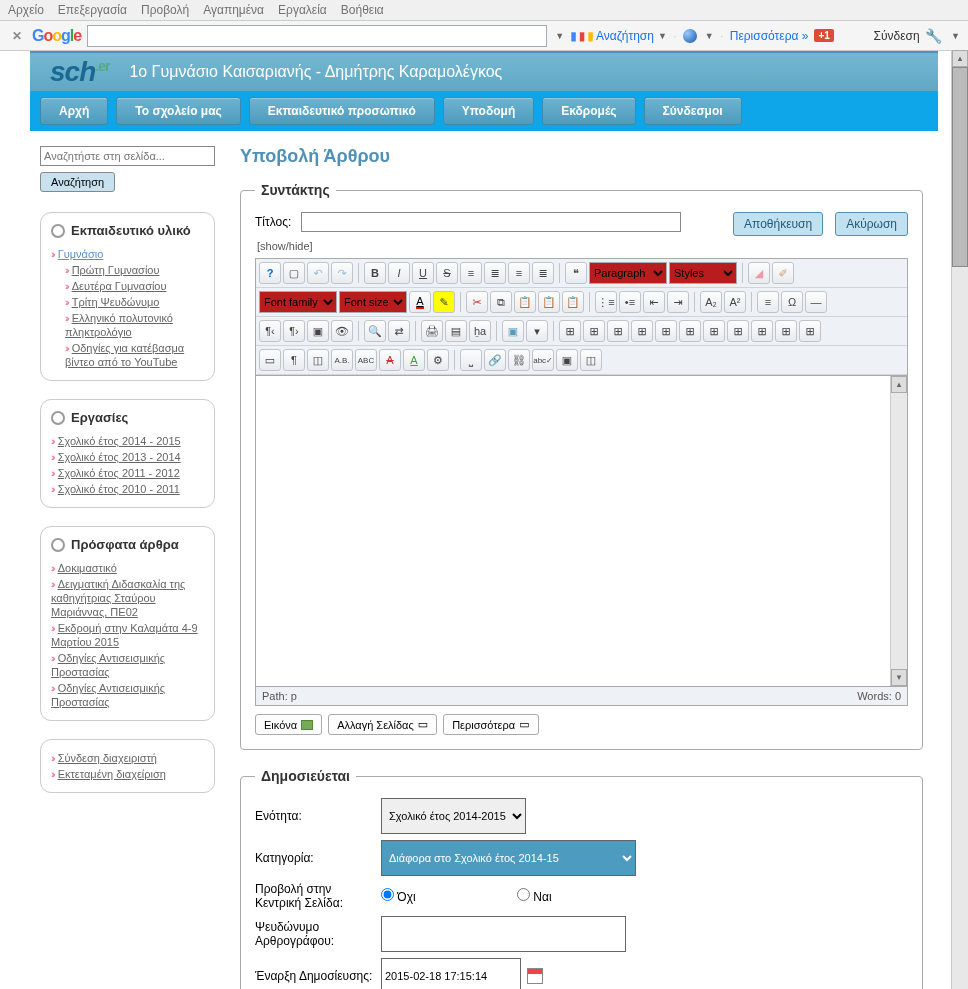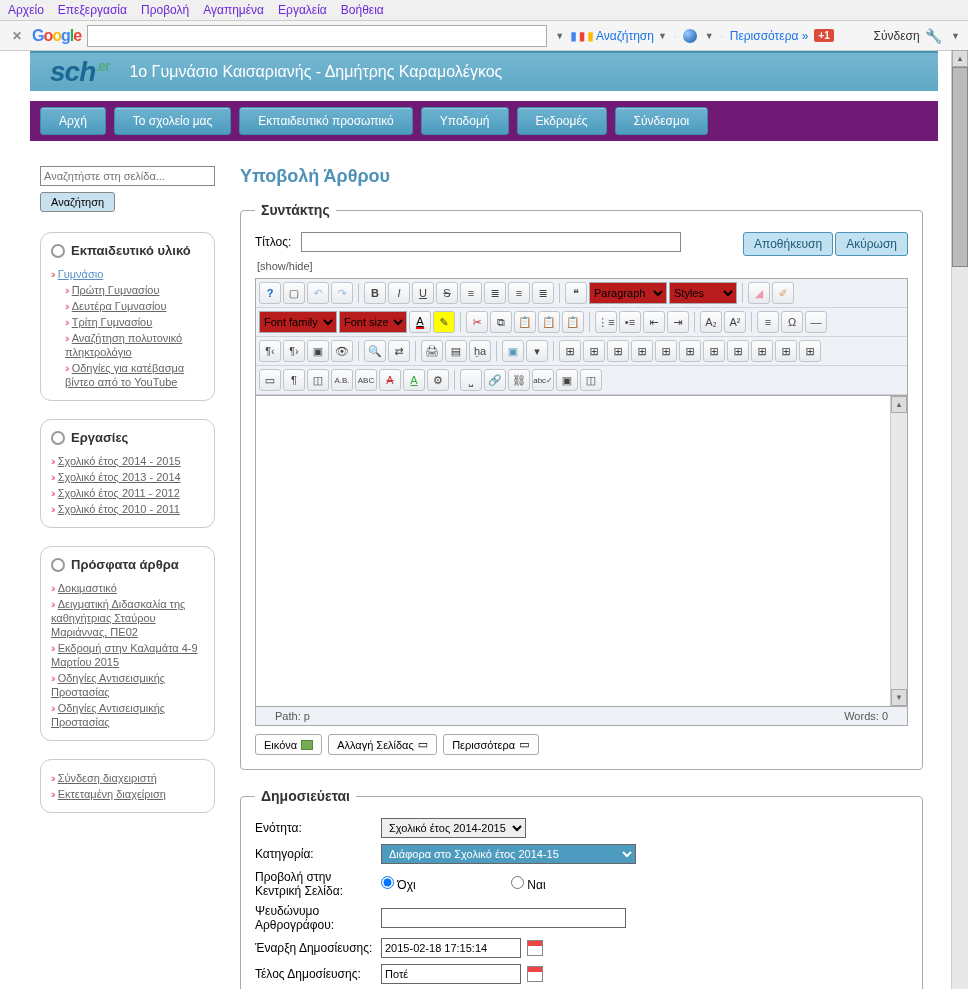--- a/index.html
+++ b/index.html
@@ -1,19 +1,19 @@
 <!DOCTYPE html>
 <html><head>
 <meta charset="utf-8">
 <style>
 * { box-sizing: border-box; margin: 0; padding: 0; }
 body { font-family: Arial, sans-serif; font-size: 12px; background: #fff; width: 968px; }
 
 
-.browser-menu { background: #f0f0f0; border-bottom: 1px solid #ccc; padding: 3px 8px; display: flex; gap: 14px; color: #6d28d9; }
+.browser-menu { background: #f0f0f0; border-bottom: 1px solid #ccc; padding: 3px 8px; display: flex; gap: 14px; color: #737373; }
 .browser-menu span { cursor: default; }
 
 .google-bar { background: #f5f5f5; border-bottom: 1px solid #ccc; padding: 4px 8px; display: flex; align-items: center; gap: 6px; height: 30px; }
 .google-bar .close-x { color: #888; font-weight: bold; padding: 0 4px; cursor: pointer; }
 .google-logo { font-weight: bold; font-size: 16px; letter-spacing: -1px; }
 .google-logo .b { color: #4285f4; } .google-logo .r { color: #ea4335; } .google-logo .y { color: #fbbc05; } .google-logo .g { color: #34a853; }
 .google-search { flex: 1; max-width: 460px; height: 22px; border: 1px solid #a5acb2; }
 .search-btn { color: #1a73e8; font-size: 12px; display: flex; align-items: center; gap: 2px; cursor: pointer; }
 .dd-arrow { font-size: 9px; color: #666; margin-left: 2px; }
 .globe-icon { width: 14px; height: 14px; background: radial-gradient(circle at 30% 30%, #9cf, #15a); border-radius: 50%; display: inline-block; }
@@ -25,21 +25,21 @@
 
 .page-container { background: #fff; padding: 0; }
 
 
 .site-header { background: linear-gradient(#75b7d1, #5fa8c5); height: 40px; padding: 0 20px; display: flex; align-items: center; margin: 0 30px; border-top: 2px solid #4a94b5; }
 .site-logo { font-size: 28px; font-weight: bold; color: #1a6894; font-style: italic; letter-spacing: -1px; }
 .site-logo .er { font-size: 14px; color: #5a8; vertical-align: super; font-style: normal; }
 .site-title { color: #fff; font-size: 16px; margin-left: 20px; }
 
 
-.main-nav { background: #701a75; display: flex; gap: 8px; padding: 6px 10px; margin: 10px 30px; }
+.main-nav { background: #0ea5e9; display: flex; gap: 8px; padding: 6px 10px; margin: 0 30px; font-weight: bold; }
 .main-nav .nav-item { background: linear-gradient(#6eb3d0, #4d9bbe); color: #fff; padding: 6px 18px; font-size: 12px; border-radius: 3px; cursor: pointer; border: 1px solid #3d8bab; box-shadow: inset 0 1px 0 rgba(255,255,255,0.3); }
 
 
 .content-wrap { display: flex; margin: 0 30px; background: #fff; }
 .sidebar { width: 195px; padding: 15px 10px; }
 .main { flex: 1; padding: 15px; }
 
 
 .side-search { margin-bottom: 20px; }
 .side-search input { width: 100%; border: 1px solid #888; padding: 3px; font-size: 11px; }
@@ -59,50 +59,50 @@
 .page-title { color: #5091b8; font-size: 18px; font-weight: bold; margin-bottom: 15px; }
 
 fieldset { border: 1px solid #aaa; border-radius: 4px; padding: 14px; margin-bottom: 18px; }
 legend { font-weight: bold; color: #333; font-size: 14px; padding: 0 6px; }
 
 .form-row { display: flex; align-items: center; gap: 6px; margin-bottom: 8px; }
 .form-row label { font-size: 12px; min-width: 40px; }
 .form-row input[type="text"] { border: 1px solid #888; padding: 2px; height: 20px; }
 
 .btn { background: #c1e1f0; border: 1px solid #5091b8; padding: 4px 10px; border-radius: 3px; cursor: pointer; font-size: 12px; color: #1e5a7a; }
-.top-btns { float: right; display: flex; gap: 2px; justify-content: flex-end; }
+.top-btns { float: right; display: flex; gap: 12px; justify-content: flex-end; }
 
 .showhide { font-size: 11px; color: #555; margin: 4px 0 6px 2px; }
 
 
 .editor-wrap { border: 1px solid #aaa; }
 .editor-toolbars { background: #eef1f5; border-bottom: 1px solid #aaa; }
 .tb-row { display: flex; align-items: center; padding: 3px; gap: 2px; flex-wrap: wrap; border-bottom: 1px solid #d0d4da; }
 .tb-btn { width: 22px; height: 22px; border: 1px solid #c0c5cc; background: linear-gradient(#fdfdfd, #e8ebef); border-radius: 3px; display: inline-flex; align-items: center; justify-content: center; font-size: 11px; cursor: pointer; color: #444; }
 .tb-sep { width: 1px; height: 20px; background: #c0c5cc; margin: 0 3px; }
 .tb-select { height: 22px; border: 1px solid #a5acb2; font-size: 11px; background: #b91c1c; }
 .tb-select.wide { width: 78px; }
 .tb-select.wider { width: 68px; }
 
 .editor-body { height: 310px; background: #fff; position: relative; }
 .editor-scrollbar { position: absolute; right: 0; top: 0; bottom: 0; width: 17px; background: #e8e8e8; border-left: 1px solid #ccc; }
 .editor-scrollbar .arrow { height: 17px; background: #ddd; border: 1px solid #aaa; font-size: 9px; text-align: center; line-height: 15px; color: #666; }
-.editor-status { background: #eef1f5; border-top: 1px solid #aaa; padding: 3px 19px; display: flex; justify-content: space-between; font-size: 11px; color: #555; }
+.editor-status { background: #eef1f5; border-top: 1px solid #aaa; padding: 3px 6px; display: flex; justify-content: space-between; font-size: 11px; color: #555; }
 
 .editor-bottom-btns { display: flex; gap: 6px; margin-top: 8px; }
 .editor-bottom-btns .btn2 { background: #fdfdfd; border: 1px solid #aaa; padding: 3px 8px; border-radius: 3px; font-size: 11px; cursor: pointer; display: flex; align-items: center; gap: 4px; }
 .mini-icon { width: 12px; height: 10px; display: inline-block; background: #7a5; border: 1px solid #583; }
 
 
 .pub-row { display: flex; align-items: center; margin-bottom: 6px; gap: 6px; }
 .pub-row label { width: 120px; font-size: 12px; }
-.pub-row select, .pub-row input[type="text"] { border: 1px solid #666; padding: 1px 3px; font-size: 11px; height: 20px; }
+.pub-row select, .pub-row input[type="text"] { border: 1px solid #666; padding: 1px 3px; font-size: 11px; height: 36px; }
 .pub-row select { width: 145px; }
 .cat-select { width: 255px !important; background: #4d9bbe; color: #fff; }
-.radio-group { display: flex; gap: 10px; align-items: center; font-size: 12px; }
+.radio-group { display: flex; gap: 16px; align-items: center; font-size: 12px; }
 .cal-icon { width: 16px; height: 16px; display: inline-block; background: #fff; border: 1px solid #888; position: relative; cursor: pointer; }
 .cal-icon::after { content: ""; position: absolute; top: 0; left: 0; right: 0; height: 5px; background: #e44; }
 
 .access-list { width: 140px; border: 1px solid #666; }
 .access-list div { padding: 1px 4px; font-size: 11px; }
 .access-list .selected { background: #4d9bbe; color: #fff; }
 
 .page-right-scrollbar { position: fixed; right: 0; top: 50px; bottom: 0; width: 17px; background: #e8e8e8; border-left: 1px solid #ccc; }
 .page-right-scrollbar .arrow { height: 17px; background: #ddd; border: 1px solid #aaa; font-size: 9px; text-align: center; line-height: 15px; color: #666; }
 .page-right-scrollbar .thumb { background: #bbb; border: 1px solid #888; height: 200px; margin: 0; }
@@ -165,22 +165,22 @@
         <input type="text" placeholder="Αναζητήστε στη σελίδα..." style="">
         <button>Αναζήτηση</button>
       </div>
 
       <div class="side-box">
         <h3>Εκπαιδευτικό υλικό</h3>
         <ul>
           <li class="toplink"><a href="#">Γυμνάσιο</a></li>
           <li class="sublink"><a href="#">Πρώτη Γυμνασίου</a></li>
           <li class="sublink"><a href="#">Δευτέρα Γυμνασίου</a></li>
-          <li class="sublink"><a href="#">Τρίτη Γυμνασίου</a></li>
-          <li class="sublink"><a href="#">Αναζήτηση πολυτονικό πληκτρολόγιο</a></li>
+          <li class="sublink"><a href="#">Τρίτη Ψευδώνυμο</a></li>
+          <li class="sublink"><a href="#">Ελληνικό πολυτονικό πληκτρολόγιο</a></li>
           <li class="sublink"><a href="#">Οδηγίες για κατέβασμα βίντεο από το YouTube</a></li>
         </ul>
       </div>
 
       <div class="side-box">
         <h3>Εργασίες</h3>
         <ul>
           <li><a href="#">Σχολικό έτος 2014 - 2015</a></li>
           <li><a href="#">Σχολικό έτος 2013 - 2014</a></li>
           <li><a href="#">Σχολικό έτος 2011 - 2012</a></li>

